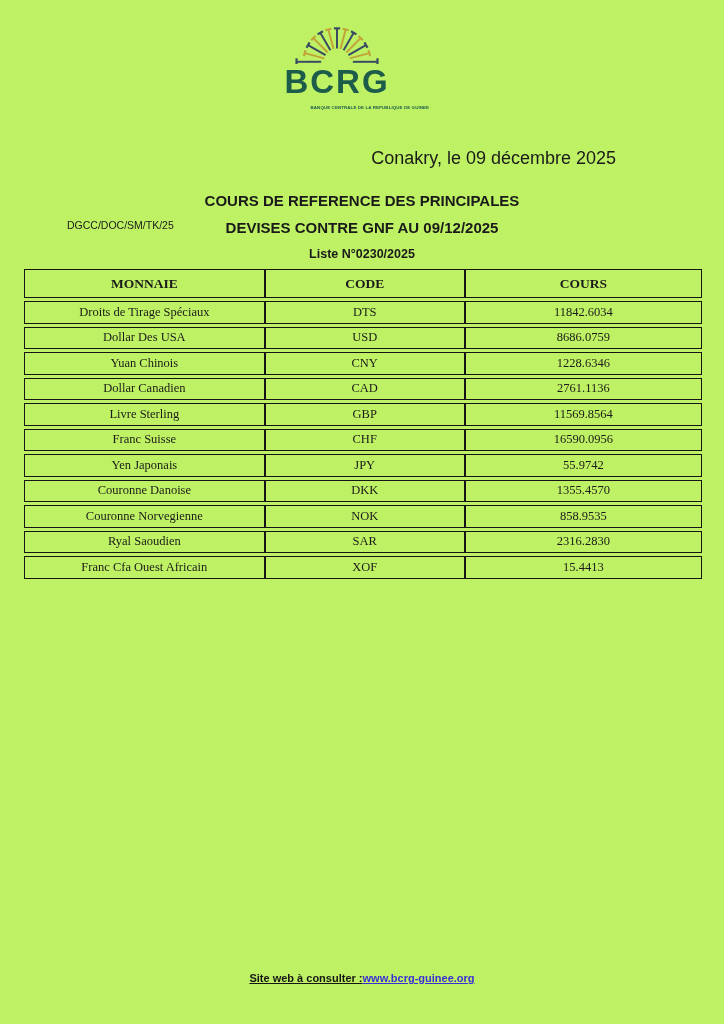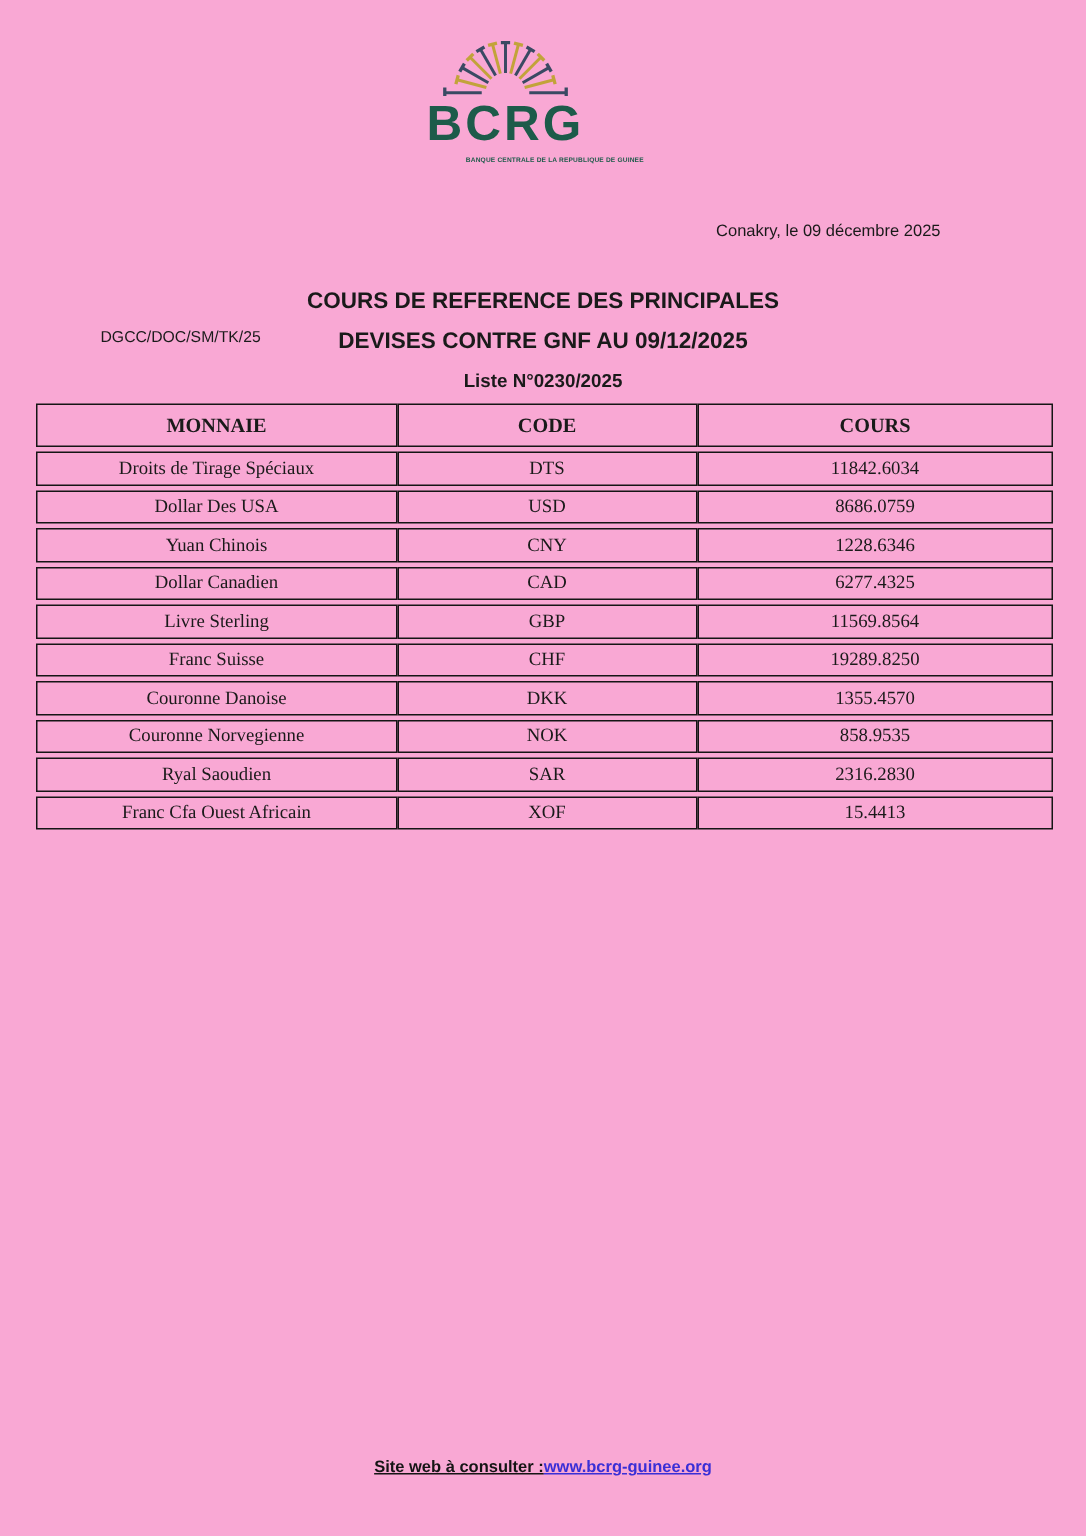--- a/index.html
+++ b/index.html
@@ -1,40 +1,40 @@
 <!DOCTYPE html>
 <html><head>
 <meta charset="utf-8">
 <style>
   html,body{margin:0;padding:0;background:#888;}
   .page{
     position:relative;
     width:724px;height:1024px;
     margin:0 auto;
-    background:#f9a8d4;
+    background:#bef264;
     font-family:"Liberation Sans", sans-serif;
     color:#1a1a1a;
     overflow:hidden;
   }
 
   
   .logo-block{position:absolute;left:262px;top:20px;width:150px;text-align:center;}
   .logo-rays{display:block;margin:0 auto;width:88px;height:44px;}
   .logo-word{
     font-weight:bold;font-size:33px;line-height:30px;letter-spacing:2px;
     margin-top:3px;
   }
   .logo-tagline{margin-top:1px;height:7px;white-space:nowrap;}
   .logo-tagline span{
     display:inline-block;font-size:8px;font-weight:bold;letter-spacing:0.2px;
     transform:scale(0.55);transform-origin:center top;white-space:nowrap;
   }
 
   
-  .dateline{position:absolute;top:148px;right:97px;font-size:11px;}
+  .dateline{position:absolute;top:148px;right:108px;font-size:18px;}
   .ref-number{position:absolute;top:219px;left:25px;font-size:10.5px;margin-left:42px;}
   .title-block{position:absolute;top:192px;left:0;width:100%;text-align:center;}
   .title-line1,.title-line2{font-weight:bold;font-size:15px;}
   .title-line2{margin-top:10px;}
   .list-number{font-weight:bold;font-size:12.5px;margin-top:11px;}
 
   
   .table-wrap{position:absolute;top:266px;left:24px;width:678px;}
   table.rates{
     width:100%;border-collapse:separate;border-spacing:0 3px;
@@ -132,31 +132,36 @@
           <td>8686.0759</td>
         </tr>
         <tr>
           <td>Yuan Chinois</td>
           <td>CNY</td>
           <td>1228.6346</td>
         </tr>
         <tr>
           <td>Dollar Canadien</td>
           <td>CAD</td>
-          <td>6277.4325</td>
+          <td>2761.1136</td>
         </tr>
         <tr>
           <td>Livre Sterling</td>
           <td>GBP</td>
           <td>11569.8564</td>
         </tr>
         <tr>
           <td>Franc Suisse</td>
           <td>CHF</td>
-          <td>19289.8250</td>
+          <td>16590.0956</td>
+        </tr>
+        <tr>
+          <td>Yen Japonais</td>
+          <td>JPY</td>
+          <td>55.9742</td>
         </tr>
         <tr>
           <td>Couronne Danoise</td>
           <td>DKK</td>
           <td>1355.4570</td>
         </tr>
         <tr>
           <td>Couronne Norvegienne</td>
           <td>NOK</td>
           <td>858.9535</td>

